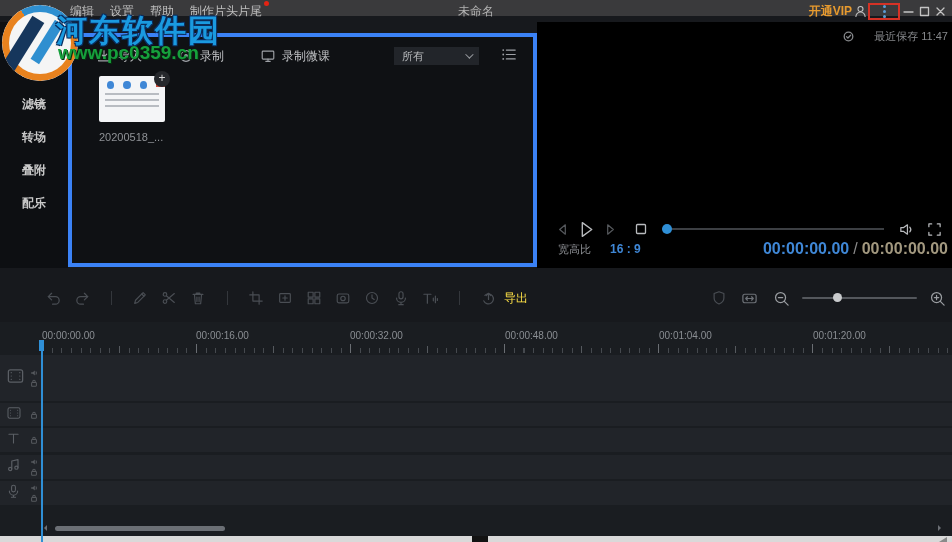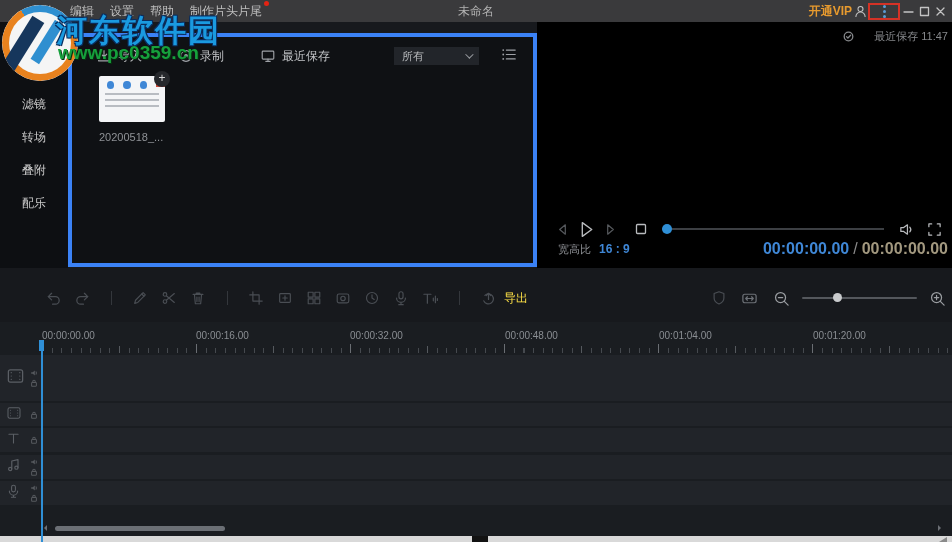--- a/index.html
+++ b/index.html
@@ -1,35 +1,35 @@
 <!DOCTYPE html>
 <html><head>
 <meta charset="utf-8">
 <style>
   * { margin:0; padding:0; box-sizing:border-box; }
   html,body { background:#000; }
   body { font-family:"Liberation Sans","DejaVu Sans",sans-serif; }
   #app { position:relative; width:952px; height:542px; background:#17191d; overflow:hidden; }
 
   
-  .titlebar { position:absolute; left:0; top:0; width:952px; height:22px; background:#3a3a3c; z-index:5; }
+  .titlebar { position:absolute; left:0; top:0; width:952px; height:16px; background:#3a3a3c; z-index:5; }
   .menus { position:absolute; left:30px; top:0; height:22px; display:flex; align-items:center; gap:16px; }
   .menu-item { font-size:12px; color:#bfbfbf; cursor:default; position:relative; white-space:nowrap; }
   .menu-item .reddot { position:absolute; right:-7px; top:-2px; width:5px; height:5px; border-radius:50%; background:#e42313; }
   .win-title { position:absolute; left:0; right:0; top:0; height:22px; text-align:center; line-height:22px; font-size:12px; color:#b2b2b2; pointer-events:none; }
   .tb-right { position:absolute; right:4px; top:0; height:22px; display:flex; align-items:center; }
   .vip { color:#e79a2e; font-size:12px; font-weight:bold; }
   .tb-ic { width:16px; height:16px; color:#c3c3c3; display:flex; align-items:center; justify-content:center; }
   .dots-box { width:32px; height:17px; border:2px solid #d53226; display:flex; align-items:center; justify-content:center; }
   .dots { display:flex; flex-direction:column; gap:2px; }
   .dots i { width:3px; height:3px; border-radius:50%; background:#5b9bd5; }
   svg.ic { stroke:currentColor; fill:none; stroke-width:1.3; stroke-linecap:round; stroke-linejoin:round; }
 
   
-  .sidebar { position:absolute; left:0; top:22px; width:68px; height:246px; background:#0d0f12; z-index:1; }
+  .sidebar { position:absolute; left:0; top:22px; width:68px; height:246px; background:#0d0f12; z-index:1;font-weight:bold; }
   .side-item { height:33px; line-height:33px; text-align:center; font-size:12px; color:#c9c9c9; cursor:pointer; }
   .side-item.active { color:#3f87d6; }
 
   
   .media-panel { position:absolute; left:68px; top:33px; width:469px; height:234px; background:#0f1114; border:4px solid #3b82f6; z-index:1; }
   .mp-toolbar { position:absolute; left:0; top:6px; width:100%; height:26px; display:flex; align-items:center; padding:0 16px 0 24px; gap:8px; }
   .mp-btn { display:flex; align-items:center; gap:6px; color:#c2c4c7; font-size:12px; cursor:pointer; }
   .mp-btn + .mp-btn { margin-left:28px; }
   .mp-btn .ic { color:#9ea1a6; }
   .mp-dropdown { margin-left:auto; width:85px; height:18px; background:#22252a; display:flex; align-items:center; padding:0 8px; cursor:pointer; }
@@ -47,21 +47,21 @@
   
   .preview { position:absolute; left:537px; top:22px; width:415px; height:246px; background:#000; z-index:1; }
   .saved { position:absolute; right:4px; top:7px; display:flex; align-items:center; gap:20px; font-size:11px; color:#86888b; }
   .pv-controls { position:absolute; left:0; top:190px; width:100%; height:34px; display:flex; align-items:center; }
   .pv-btn { color:#55585c; cursor:pointer; display:flex; align-items:center; justify-content:center; }
   .pv-btn.bright { color:#b9bbbe; }
   .pv-slider { position:relative; flex:1; height:2px; background:#3c3f43; margin:0 14px 0 14px; cursor:pointer; }
   .pv-knob { position:absolute; left:0; top:-4px; width:10px; height:10px; border-radius:50%; background:#2f8fd6; }
   .pv-info { position:absolute; left:0; top:218px; width:100%; padding:0 4px 0 21px; display:flex; align-items:center; font-size:11px; }
   .aspect-label { color:#8f9296; }
-  .aspect-val { color:#3f87d6; font-weight:bold; font-size:12px; margin-left:8px; }
+  .aspect-val { color:#3f87d6; font-weight:bold; font-size:12px; margin-left:19px; }
   .times { margin-left:auto; font-size:16px; font-weight:bold; }
   .t-cur { color:#3f87d6; } .t-sep { color:#8a8a8a; font-weight:normal; padding:0 4px; } .t-tot { color:#a2987f; }
 
   
   .edit-toolbar { position:absolute; left:0; top:280px; width:952px; height:36px; }
   .et-left { position:absolute; left:44px; top:0; height:36px; display:flex; align-items:center; gap:11px; }
   .et-ic { width:18px; height:18px; color:#4a4e54; display:flex; align-items:center; justify-content:center; font-size:14px; cursor:pointer; }
   .et-div { width:18px; display:flex; justify-content:center; }
   .et-div i { width:1px; height:14px; background:#34373c; }
   .export-lbl { font-size:12px; color:#fde047; margin-left:-4px; cursor:pointer; }
@@ -179,21 +179,21 @@
             <circle cx="9" cy="9" r="6"></circle>
             <circle cx="9" cy="9" r="2.2" fill="currentColor" stroke="none"></circle>
           </svg>
         <span>录制</span>
       </span>
       <span class="mp-btn">
         <svg class="ic" width="16" height="16" viewBox="0 0 18 18">
             <rect x="2.5" y="3.5" width="13" height="9" rx="1"></rect>
             <path d="M6.5 15h5M9 12.5V15"></path>
           </svg>
-        <span>最近保存</span>
+        <span>录制微课</span>
       </span>
       <span class="mp-dropdown">
         <span>所有</span>
         <i class="chev"></i>
       </span>
       <span class="list-ic">
         <svg class="ic" width="16" height="15" viewBox="0 0 18 16">
             <path d="M6 3h10M6 8h10M6 13h10"></path>
             <circle cx="2.5" cy="3" r="1" fill="currentColor" stroke="none"></circle>
             <circle cx="2.5" cy="8" r="1" fill="currentColor" stroke="none"></circle>

